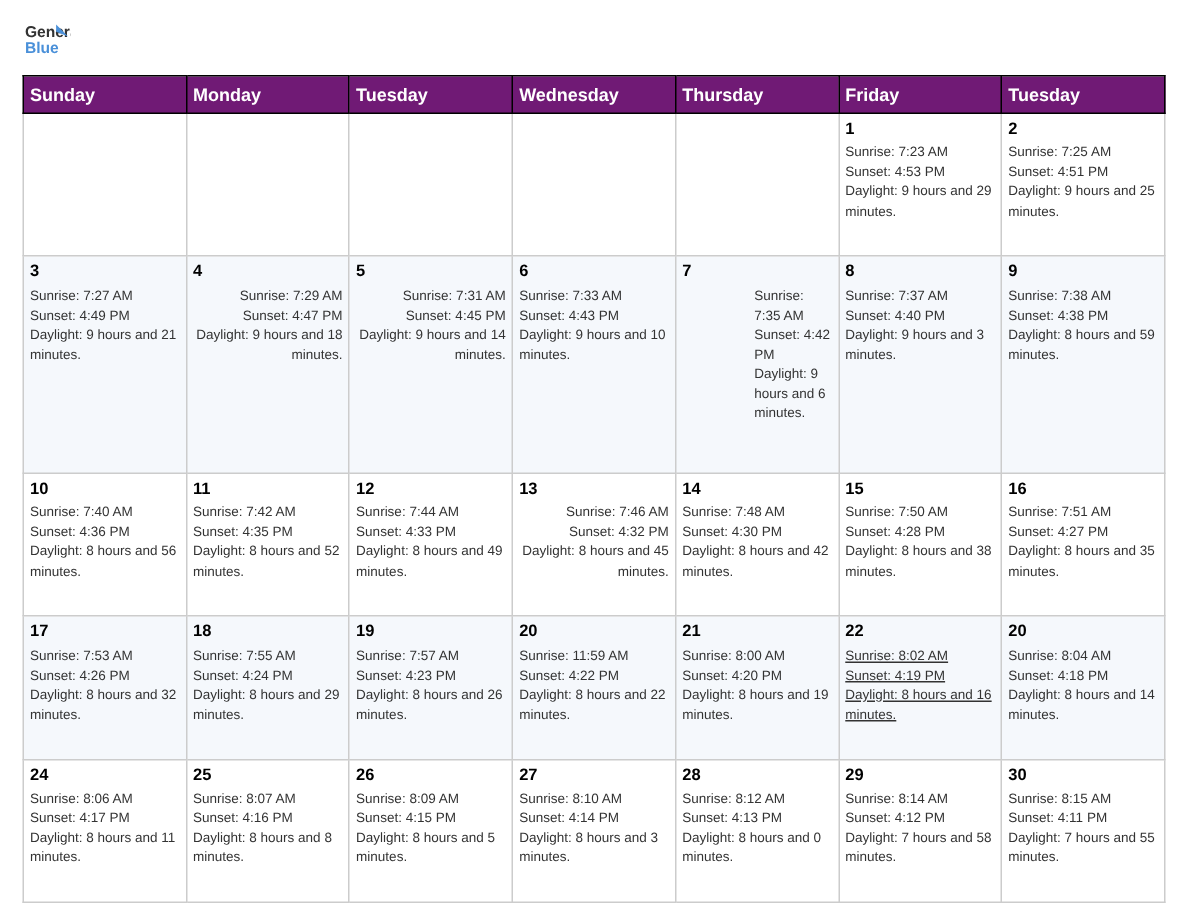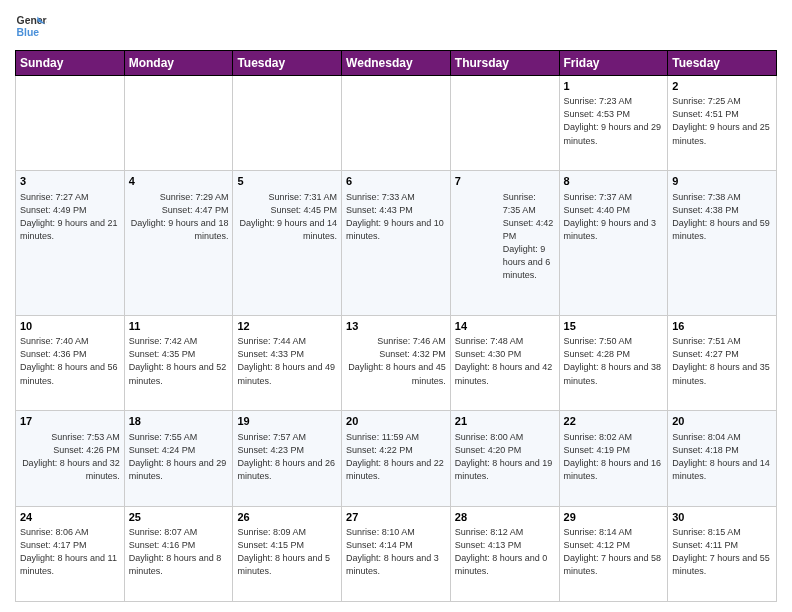--- a/index.html
+++ b/index.html
@@ -220,21 +220,21 @@
           <td>
             <span class="day-number">16</span>
             <div class="day-info" style="white-space: pre-line;">Sunrise: 7:51 AM
 Sunset: 4:27 PM
 Daylight: 8 hours and 35 minutes.</div>
           </td>
         </tr>
         <tr>
           <td>
             <span class="day-number">17</span>
-            <div class="day-info" style="white-space: pre-line; text-align: right;">Sunrise: 7:53 AM
+            <div class="day-info" style="white-space: pre-line;">Sunrise: 7:53 AM
 Sunset: 4:26 PM
 Daylight: 8 hours and 32 minutes.</div>
           </td>
           <td>
             <span class="day-number">18</span>
             <div class="day-info" style="white-space: pre-line;">Sunrise: 7:55 AM
 Sunset: 4:24 PM
 Daylight: 8 hours and 29 minutes.</div>
           </td>
           <td>
@@ -250,21 +250,21 @@
 Daylight: 8 hours and 22 minutes.</div>
           </td>
           <td>
             <span class="day-number">21</span>
             <div class="day-info" style="white-space: pre-line;">Sunrise: 8:00 AM
 Sunset: 4:20 PM
 Daylight: 8 hours and 19 minutes.</div>
           </td>
           <td>
             <span class="day-number">22</span>
-            <div class="day-info" style="white-space: pre-line;">Sunrise: 8:02 AM
+            <div class="day-info" style="white-space: pre-line; text-decoration: underline;">Sunrise: 8:02 AM
 Sunset: 4:19 PM
 Daylight: 8 hours and 16 minutes.</div>
           </td>
           <td>
             <span class="day-number">20</span>
             <div class="day-info" style="white-space: pre-line;">Sunrise: 8:04 AM
 Sunset: 4:18 PM
 Daylight: 8 hours and 14 minutes.</div>
           </td>
         </tr>

